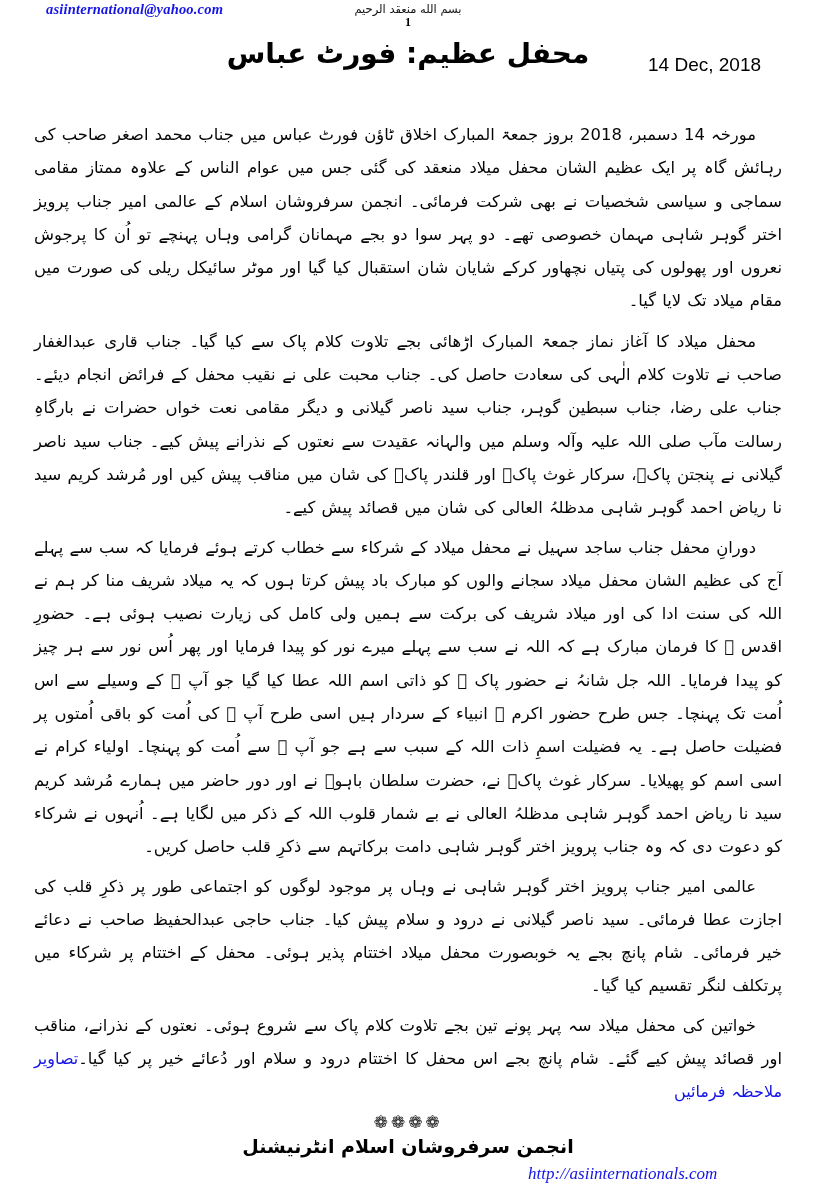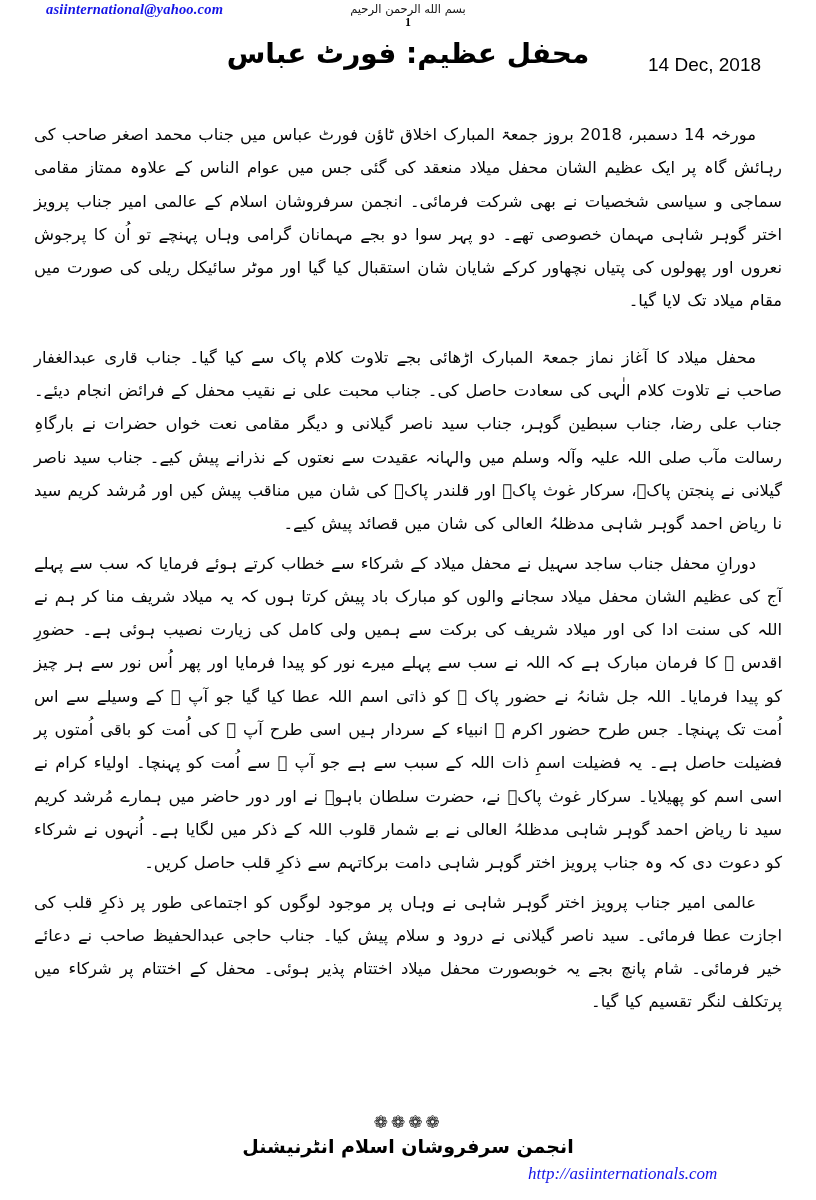--- a/index.html
+++ b/index.html
@@ -107,21 +107,21 @@
     font-size: 16.4px;
     line-height: 2.03;
     color: #060606;
     margin: 0 0 6px 0;
     text-indent: 26px;
     direction: rtl;
     text-align: justify;
     text-align-last: right;
     word-spacing: 1px;
   }
-  .para.p-first { margin-bottom: 23px; }
+  .para.p-first { margin-bottom: 7px; }
   .last-para {
     position: relative;
   }
   .pics-note {
     color: #1414e6;
     font-family: "DejaVu Sans", sans-serif;
     font-size: 16px;
     direction: rtl;
   }
 
@@ -187,39 +187,40 @@
   }
 </style>
 </head>
 <body>
 
 <div class="page">
 
   <div class="header">
     <div class="hdr-email">asiinternational@yahoo.com</div>
 
-    <div class="hdr-bismillah">بسم الله الرحمن الرحيم</div>
+    <div class="hdr-bismillah">بسم الله منعقد الرحيم</div>
 
     <div class="hdr-pageno">1</div>
 
     <div class="hdr-date-wrap">14 Dec, 2018</div>
 
     <div class="doc-title">محفل عظیم: فورٹ عباس</div>
   </div>
 
   <div class="body-area">
 
     <p class="para p-first">مورخہ 14 دسمبر، 2018 بروز جمعۃ المبارک اخلاق ٹاؤن فورٹ عباس میں جناب محمد اصغر صاحب کی رہائش گاہ پر ایک عظیم الشان محفل میلاد منعقد کی گئی جس میں عوام الناس کے علاوہ ممتاز مقامی سماجی و سیاسی شخصیات نے بھی شرکت فرمائی۔ انجمن سرفروشان اسلام کے عالمی امیر جناب پرویز اختر گوہر شاہی مہمان خصوصی تھے۔ دو پہر سوا دو بجے مہمانان گرامی وہاں پہنچے تو اُن کا پرجوش نعروں اور پھولوں کی پتیاں نچھاور کرکے شایان شان استقبال کیا گیا اور موٹر سائیکل ریلی کی صورت میں مقام میلاد تک لایا گیا۔</p>
 
     <p class="para">محفل میلاد کا آغاز نماز جمعۃ المبارک اڑھائی بجے تلاوت کلام پاک سے کیا گیا۔ جناب قاری عبدالغفار صاحب نے تلاوت کلام الٰہی کی سعادت حاصل کی۔ جناب محبت علی نے نقیب محفل کے فرائض انجام دیئے۔ جناب علی رضا، جناب سبطین گوہر، جناب سید ناصر گیلانی و دیگر مقامی نعت خواں حضرات نے بارگاہِ رسالت مآب صلی اللہ علیہ وآلہ وسلم میں والہانہ عقیدت سے نعتوں کے نذرانے پیش کیے۔ جناب سید ناصر گیلانی نے پنجتن پاکؓ، سرکار غوث پاکؓ اور قلندر پاکؓ کی شان میں مناقب پیش کیں اور مُرشد کریم سید نا ریاض احمد گوہر شاہی مدظلہُ العالی کی شان میں قصائد پیش کیے۔</p>
 
     <p class="para">دورانِ محفل جناب ساجد سہیل نے محفل میلاد کے شرکاء سے خطاب کرتے ہوئے فرمایا کہ سب سے پہلے آج کی عظیم الشان محفل میلاد سجانے والوں کو مبارک باد پیش کرتا ہوں کہ یہ میلاد شریف منا کر ہم نے اللہ کی سنت ادا کی اور میلاد شریف کی برکت سے ہمیں ولی کامل کی زیارت نصیب ہوئی ہے۔ حضورِ اقدس ﷺ کا فرمان مبارک ہے کہ اللہ نے سب سے پہلے میرے نور کو پیدا فرمایا اور پھر اُس نور سے ہر چیز کو پیدا فرمایا۔ اللہ جل شانہُ نے حضور پاک ﷺ کو ذاتی اسم اللہ عطا کیا گیا جو آپ ﷺ کے وسیلے سے اس اُمت تک پہنچا۔ جس طرح حضور اکرم ﷺ انبیاء کے سردار ہیں اسی طرح آپ ﷺ کی اُمت کو باقی اُمتوں پر فضیلت حاصل ہے۔ یہ فضیلت اسمِ ذات اللہ کے سبب سے ہے جو آپ ﷺ سے اُمت کو پہنچا۔ اولیاء کرام نے اسی اسم کو پھیلایا۔ سرکار غوث پاکؓ نے، حضرت سلطان باہوؒ نے اور دور حاضر میں ہمارے مُرشد کریم سید نا ریاض احمد گوہر شاہی مدظلہُ العالی نے بے شمار قلوب اللہ کے ذکر میں لگایا ہے۔ اُنہوں نے شرکاء کو دعوت دی کہ وہ جناب پرویز اختر گوہر شاہی دامت برکاتہم سے ذکرِ قلب حاصل کریں۔</p>
 
     <p class="para">عالمی امیر جناب پرویز اختر گوہر شاہی نے وہاں پر موجود لوگوں کو اجتماعی طور پر ذکرِ قلب کی اجازت عطا فرمائی۔ سید ناصر گیلانی نے درود و سلام پیش کیا۔ جناب حاجی عبدالحفیظ صاحب نے دعائے خیر فرمائی۔ شام پانچ بجے یہ خوبصورت محفل میلاد اختتام پذیر ہوئی۔ محفل کے اختتام پر شرکاء میں پرتکلف لنگر تقسیم کیا گیا۔</p>
 
+    <p class="para last-para"><span>خواتین کی محفل میلاد سہ پہر پونے تین بجے تلاوت کلام پاک سے شروع ہوئی۔ نعتوں کے نذرانے، مناقب اور قصائد پیش کیے گئے۔ شام پانچ بجے اس محفل کا اختتام درود و سلام اور دُعائے خیر پر کیا گیا۔</span><span class="pics-note">تصاویر ملاحظہ فرمائیں</span></p>
   </div>
 
   <div class="footer">
 
     <div class="ornaments">
       <span>❁</span><span>❁</span><span>❁</span><span>❁</span>
     </div>
 
     <div class="org-name">انجمن سرفروشان اسلام انٹرنیشنل</div>
 

